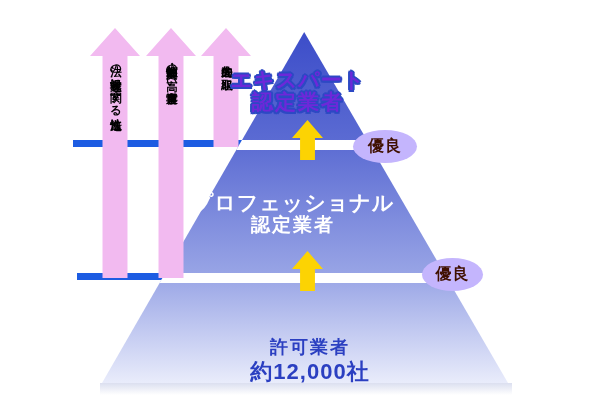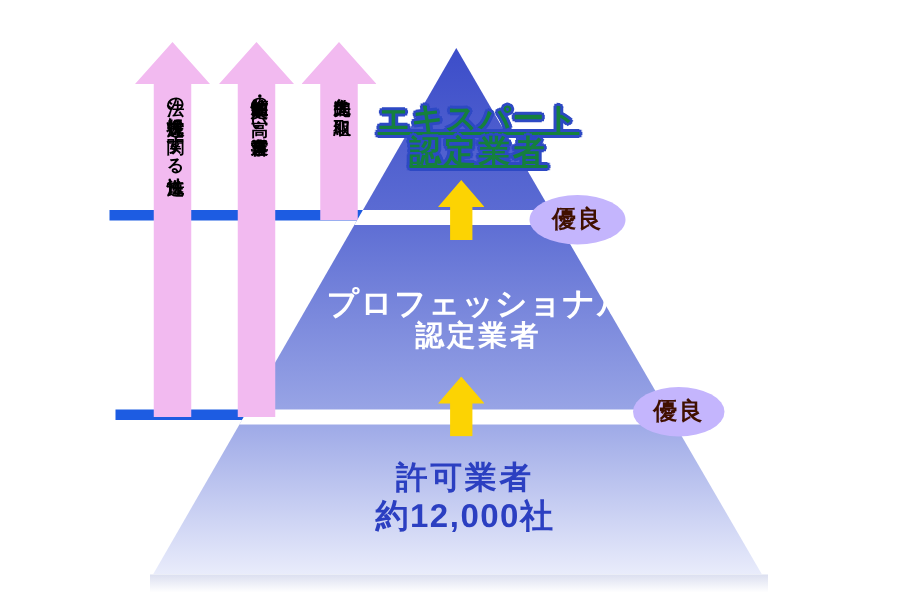--- a/index.html
+++ b/index.html
@@ -42,32 +42,32 @@
     font-size:11.5px;line-height:15px;letter-spacing:0;
     font-weight:600;color:#000;white-space:nowrap;
   }
   .varrow-text.v1{left:108px;}
   .varrow-text.v2{left:164px;}
   .varrow-text.v3{left:219px;}
 
   
   .tier-label{position:absolute;width:406px;text-align:center;font-weight:bold;}
   .tier-label .l1,.tier-label .l2{display:block;}
-  .label-expert{left:116px;top:68px;color:#15803d;text-decoration:underline;}
+  .label-expert{left:95px;top:68px;color:#6d28d9;}
   .label-expert .l1{font-size:21px;line-height:23px;letter-spacing:1px;}
   .label-expert .l2{font-size:21px;line-height:22px;letter-spacing:2px;}
   .label-expert .l1,.label-expert .l2{
     text-shadow:2px 0 #2d49c4,-2px 0 #2d49c4,0 2px #2d49c4,0 -2px #2d49c4,
       1.5px 1.5px #2d49c4,-1.5px 1.5px #2d49c4,1.5px -1.5px #2d49c4,-1.5px -1.5px #2d49c4;
   }
-  .label-pro{left:116px;top:191px;color:#ffffff;}
+  .label-pro{left:90px;top:191px;color:#ffffff;}
   .label-pro .l1{font-size:21px;line-height:24px;letter-spacing:1px;}
   .label-pro .l2{font-size:19px;line-height:20px;letter-spacing:2px;}
   .label-permit{left:107px;top:307px;color:#2b3fc1;}
-  .label-permit .l1{font-size:21px;line-height:24px;letter-spacing:2px;}
+  .label-permit .l1{font-size:18px;line-height:24px;letter-spacing:2px;margin-top:28px;}
   .label-permit .l2{font-size:22px;line-height:25px;letter-spacing:1px;}
 
   
   .up-arrow{
     position:absolute;left:292px;width:31px;height:40px;background:#fcd303;
     clip-path:polygon(50% 0,100% 45%,74% 45%,74% 100%,26% 100%,26% 45%,0 45%);
   }
   .up-arrow.u1{top:120px;}
   .up-arrow.u2{top:251px;}
 

